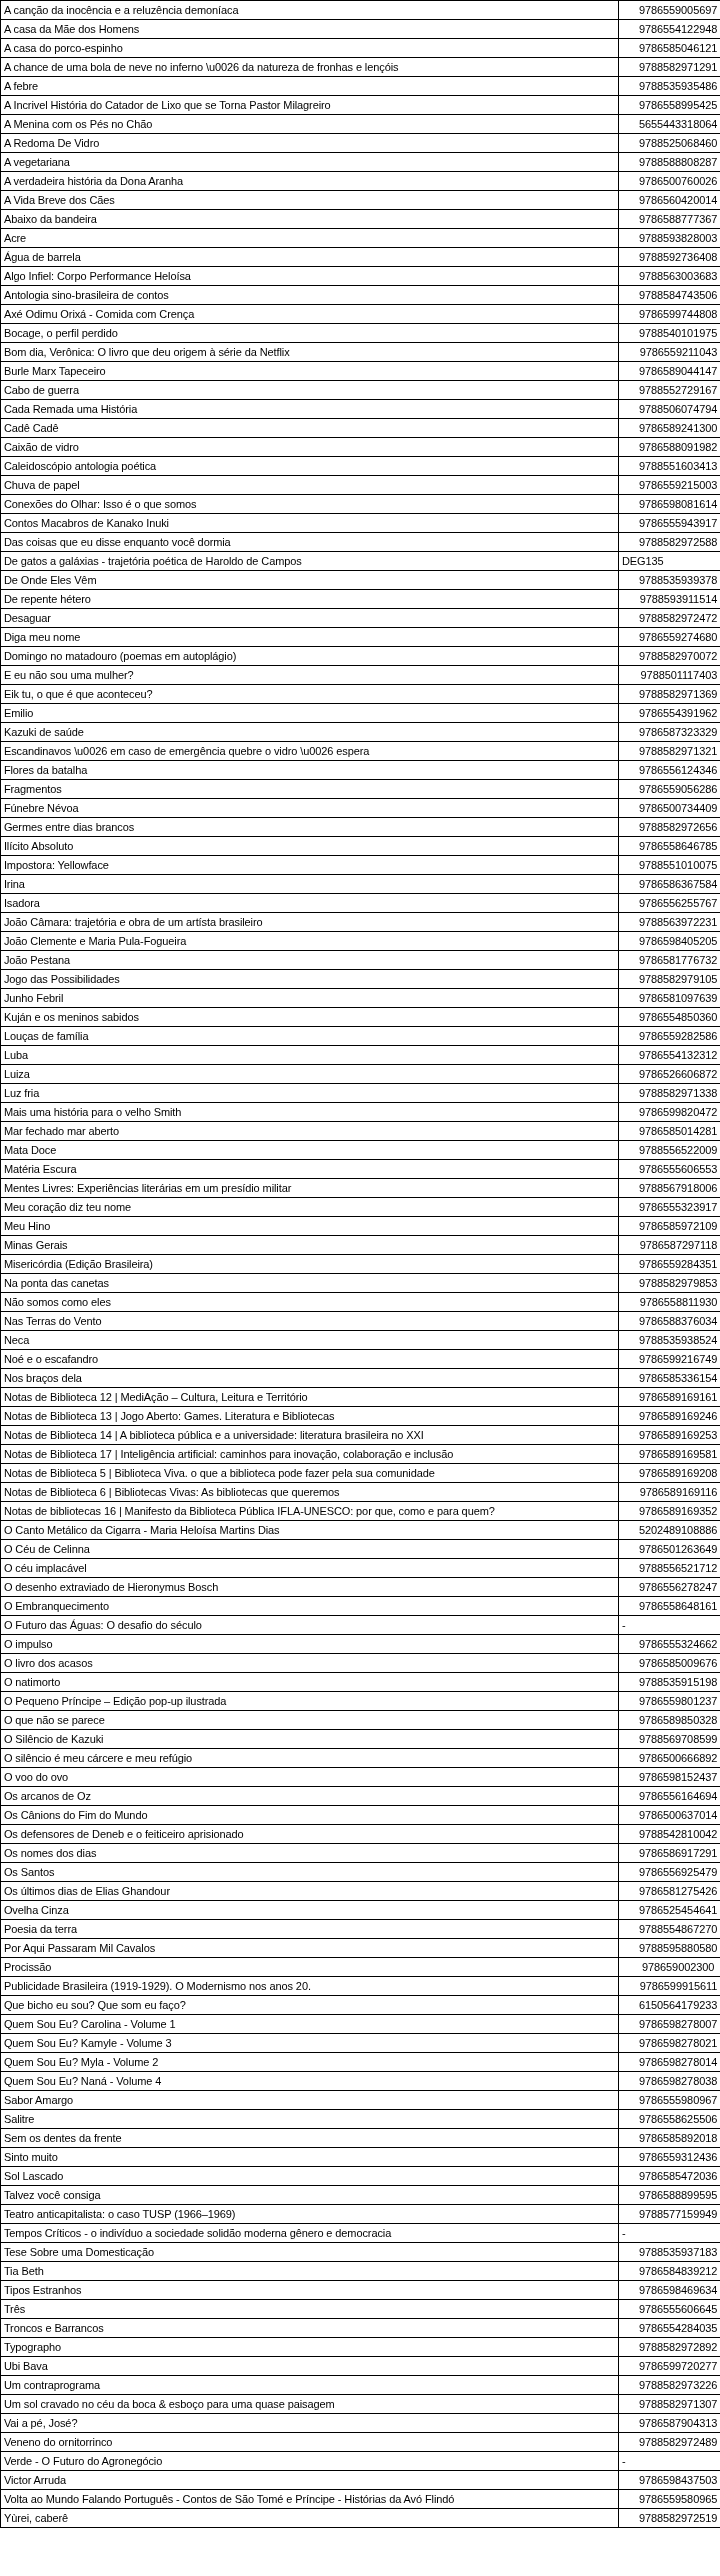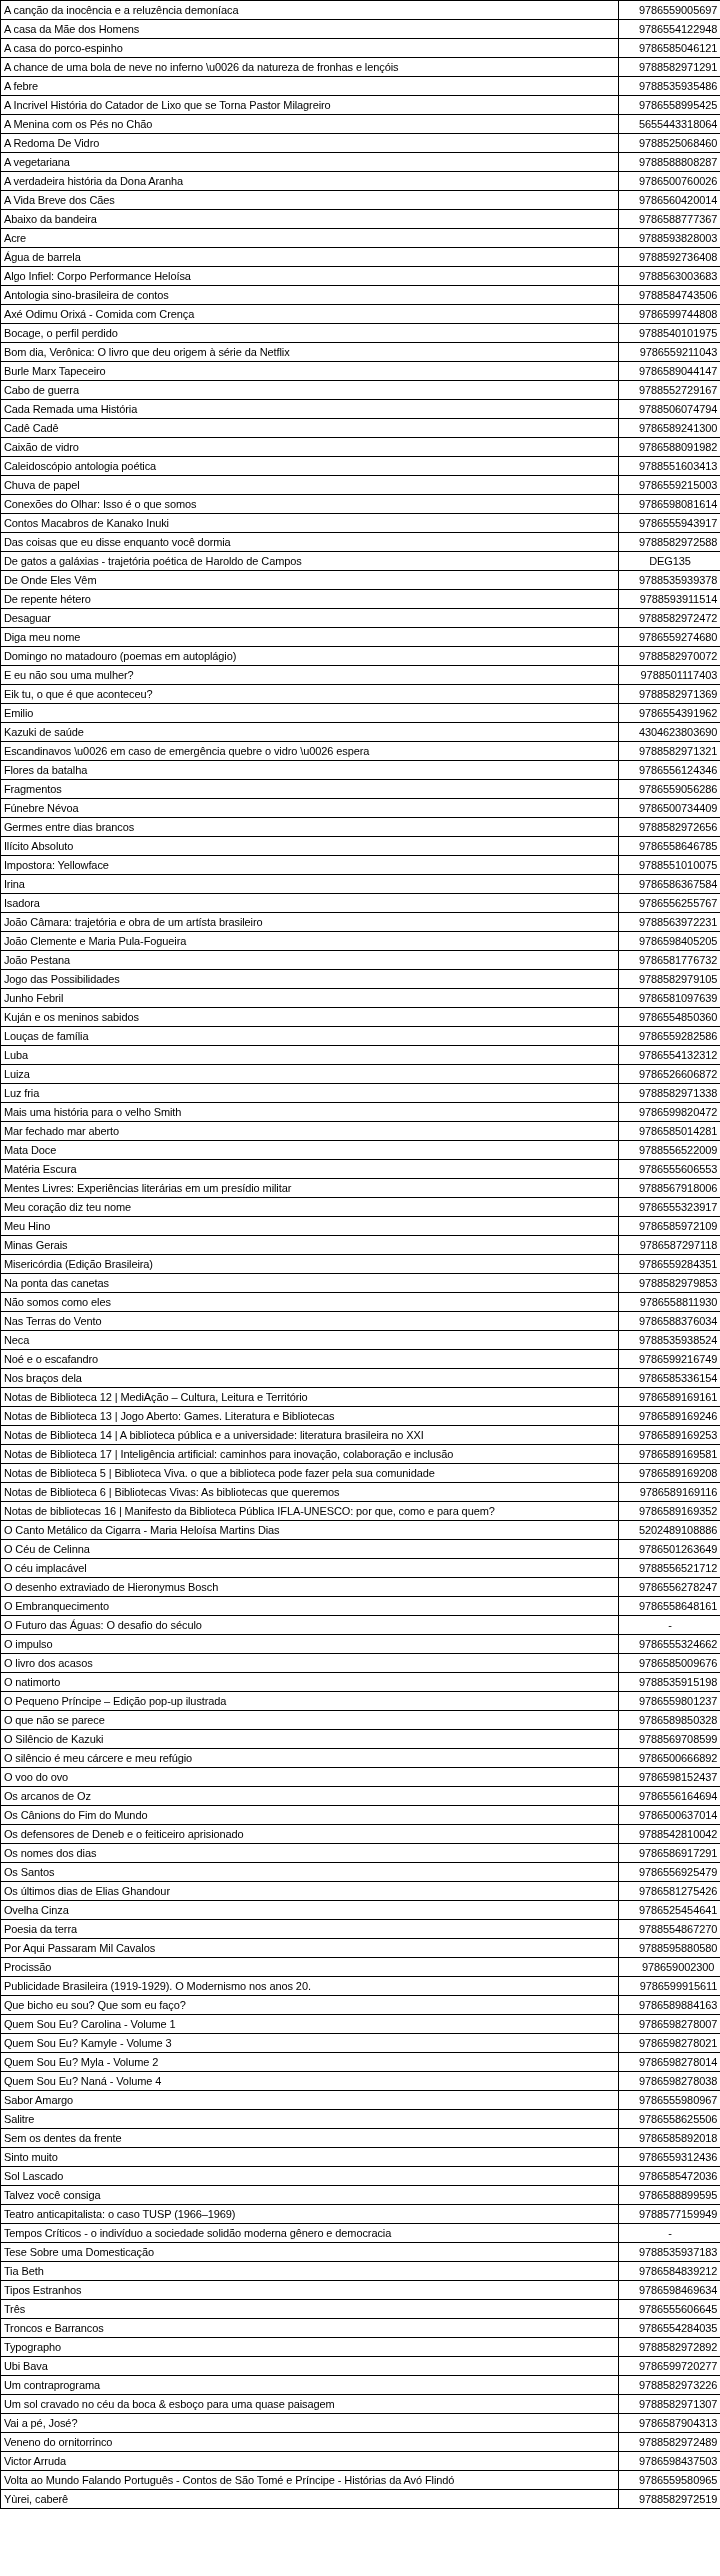--- a/index.html
+++ b/index.html
@@ -19,21 +19,21 @@
     font-size: 11px;
     letter-spacing: -0.1px;
     color: #000000;
     overflow: hidden;
     white-space: pre;
     vertical-align: middle;
     box-sizing: border-box;
   }
   td.title { text-align: left; }
   td.isbn.num { text-align: right; padding-right: 3.8px; }
-  td.isbn.center { text-align: center; }
+  td.isbn.center { text-align: left; }
 </style>
 </head>
 <body>
 
 <table class="grid">
   <colgroup>
     <col class="c-title">
     <col class="c-isbn">
   </colgroup>
   <tbody id="tbody">
@@ -184,21 +184,21 @@
       <tr class="row">
         <td class="title">Eik tu, o que é que aconteceu?</td>
         <td class="isbn num">9788582971369</td>
       </tr>
       <tr class="row">
         <td class="title">Emilio</td>
         <td class="isbn num">9786554391962</td>
       </tr>
       <tr class="row">
         <td class="title">Kazuki de saúde</td>
-        <td class="isbn num">4304623803690</td>
+        <td class="isbn num">9786587323329</td>
       </tr>
       <tr class="row">
         <td class="title">Escandinavos \u0026 em caso de emergência quebre o vidro \u0026 espera</td>
         <td class="isbn num">9788582971321</td>
       </tr>
       <tr class="row">
         <td class="title">Flores da batalha</td>
         <td class="isbn num">9786556124346</td>
       </tr>
       <tr class="row">
@@ -452,21 +452,21 @@
       <tr class="row">
         <td class="title">Procissão</td>
         <td class="isbn num">978659002300 </td>
       </tr>
       <tr class="row">
         <td class="title">Publicidade Brasileira (1919-1929). O Modernismo nos anos 20.</td>
         <td class="isbn num">9786599915611</td>
       </tr>
       <tr class="row">
         <td class="title">Que bicho eu sou? Que som eu faço?</td>
-        <td class="isbn num">9786589884163</td>
+        <td class="isbn num">6150564179233</td>
       </tr>
       <tr class="row">
         <td class="title">Quem Sou Eu? Carolina - Volume 1</td>
         <td class="isbn num">9786598278007</td>
       </tr>
       <tr class="row">
         <td class="title">Quem Sou Eu? Kamyle - Volume 3</td>
         <td class="isbn num">9786598278021</td>
       </tr>
       <tr class="row">
@@ -545,20 +545,24 @@
         <td class="title">Um sol cravado no céu da boca &amp; esboço para uma quase paisagem</td>
         <td class="isbn num">9788582971307</td>
       </tr>
       <tr class="row">
         <td class="title">Vai a pé, José?</td>
         <td class="isbn num">9786587904313</td>
       </tr>
       <tr class="row">
         <td class="title">Veneno do ornitorrinco</td>
         <td class="isbn num">9788582972489</td>
+      </tr>
+      <tr class="row">
+        <td class="title">Verde - O Futuro do Agronegócio</td>
+        <td class="isbn center">-</td>
       </tr>
       <tr class="row">
         <td class="title">Victor Arruda</td>
         <td class="isbn num">9786598437503</td>
       </tr>
       <tr class="row">
         <td class="title">Volta ao Mundo Falando Português - Contos de São Tomé e Príncipe - Histórias da Avó Flindó</td>
         <td class="isbn num">9786559580965</td>
       </tr>
       <tr class="row">

